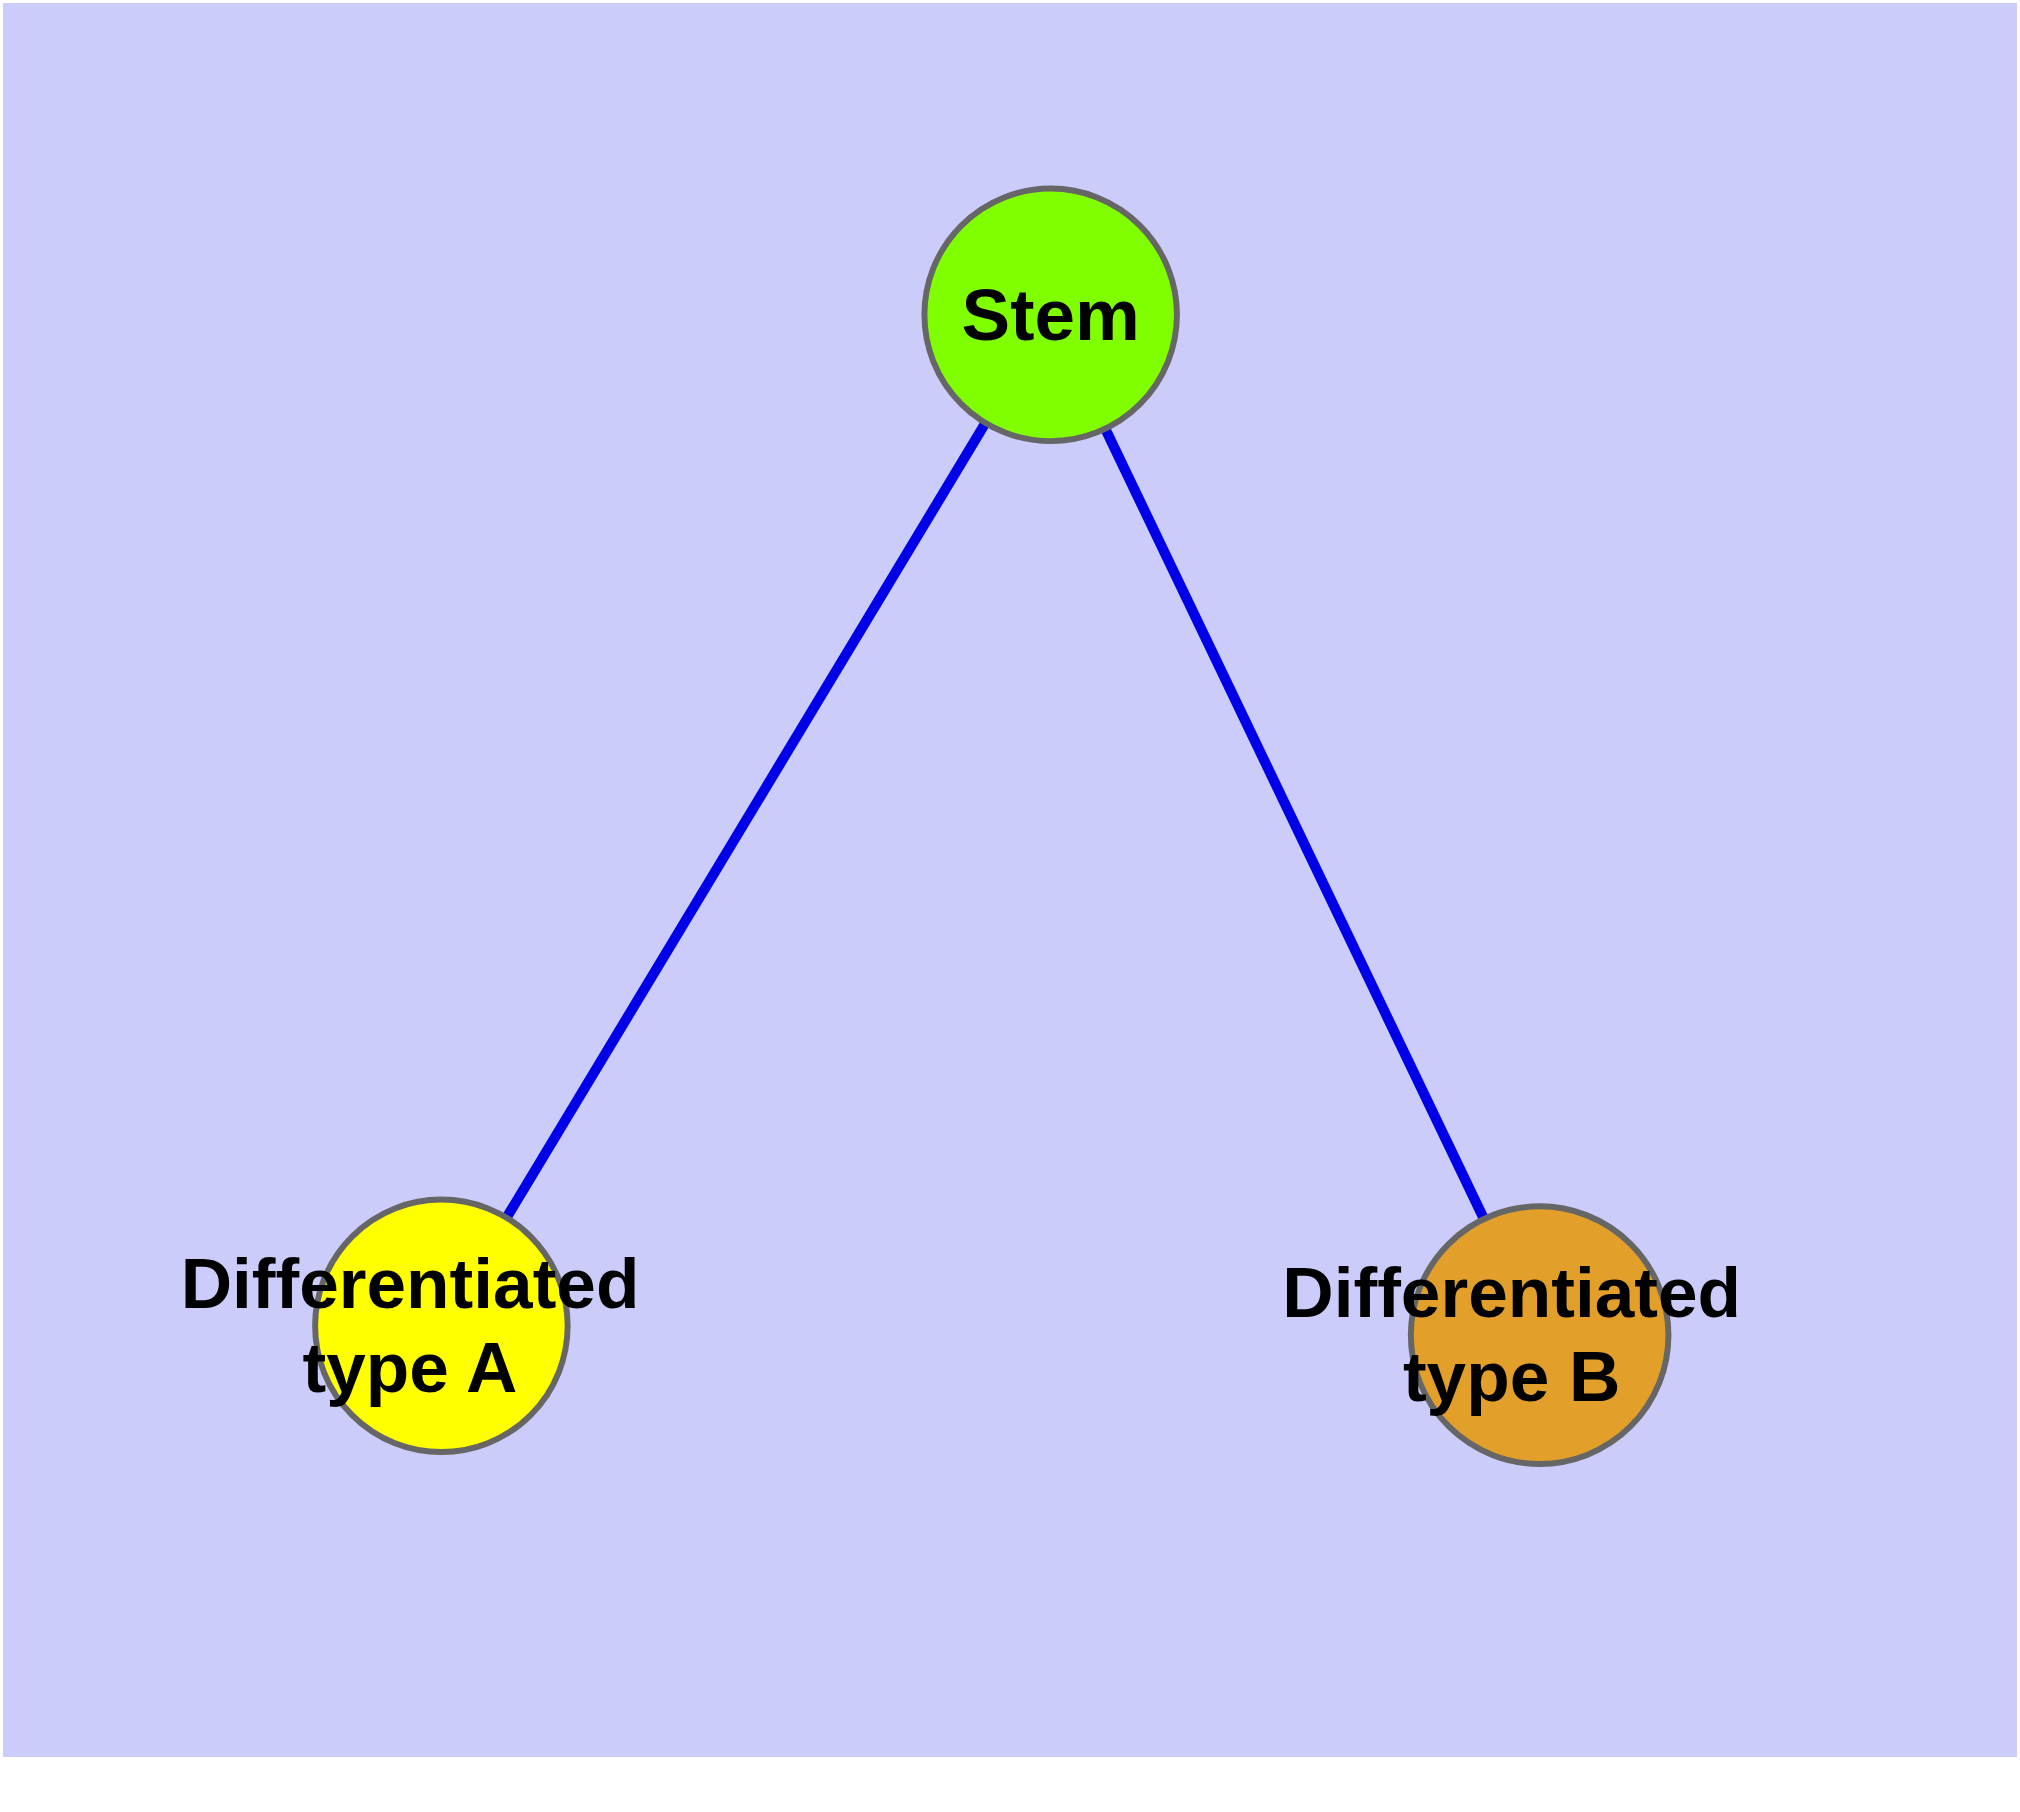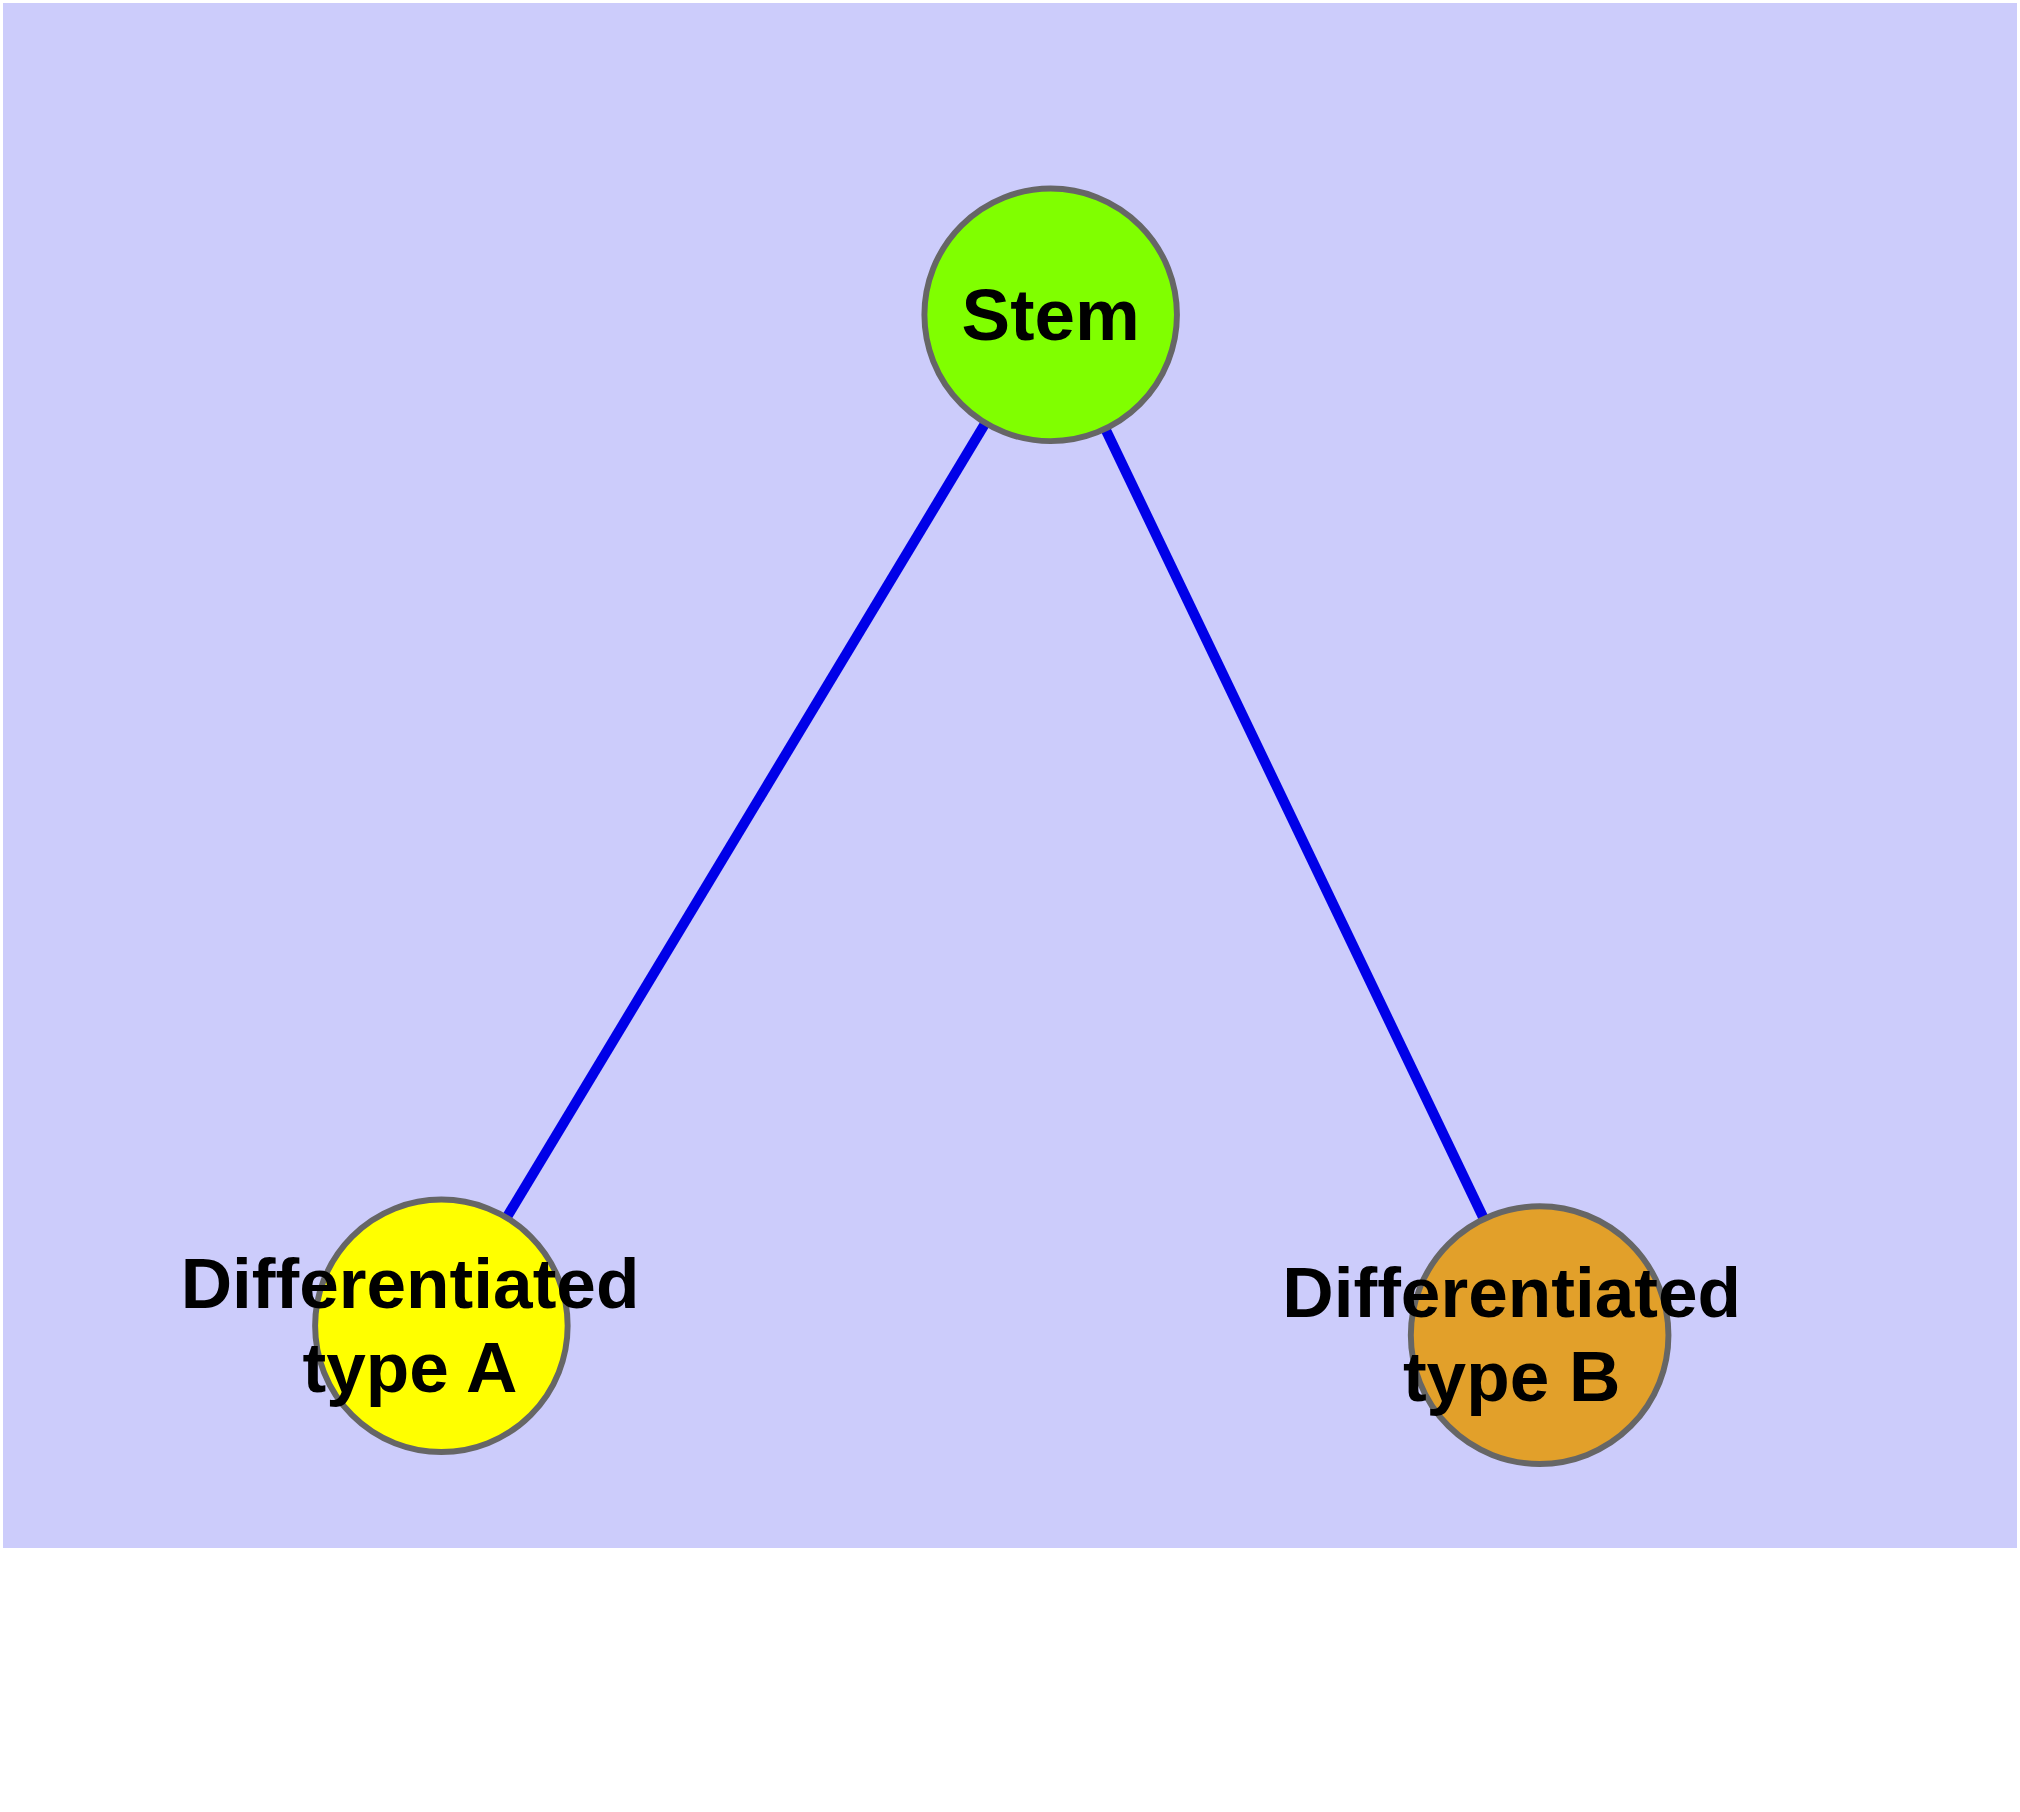--- a/index.html
+++ b/index.html
@@ -14,21 +14,21 @@
     height: 1812px;
     background: #ffffff;
     overflow: hidden;
     font-family: "Liberation Sans", sans-serif;
   }
   #plot-area {
     position: absolute;
     left: 3.4px;
     top: 3.4px;
     width: 2014px;
-    height: 1545px;
+    height: 1754px;
     background: #ccccfb;
   }
   #graph-svg {
     position: absolute;
     left: 0;
     top: 0;
     width: 2014px;
     height: 1805px;
     display: block;
   }

